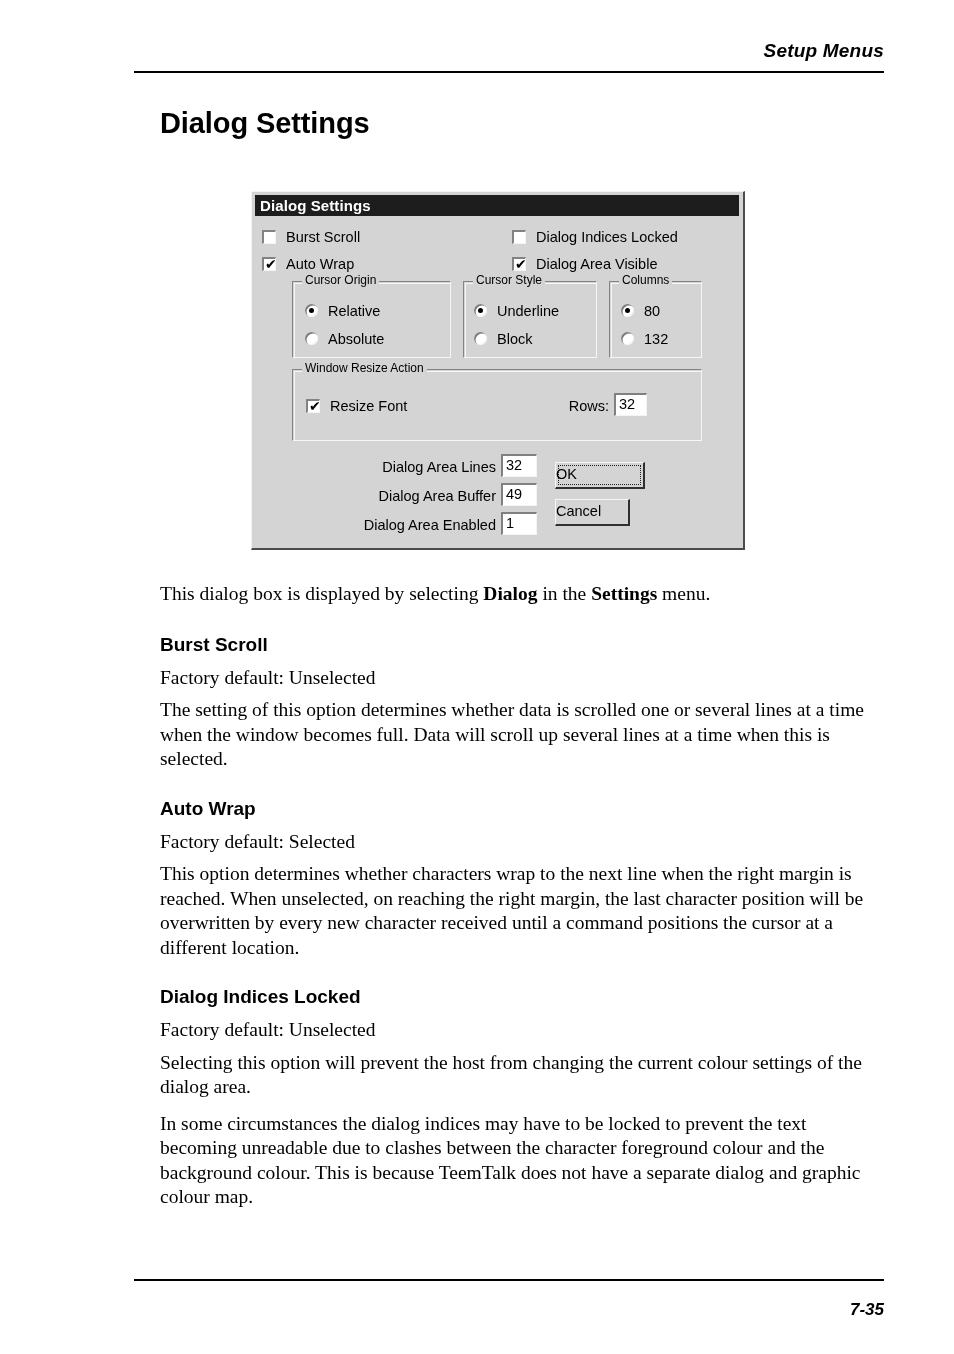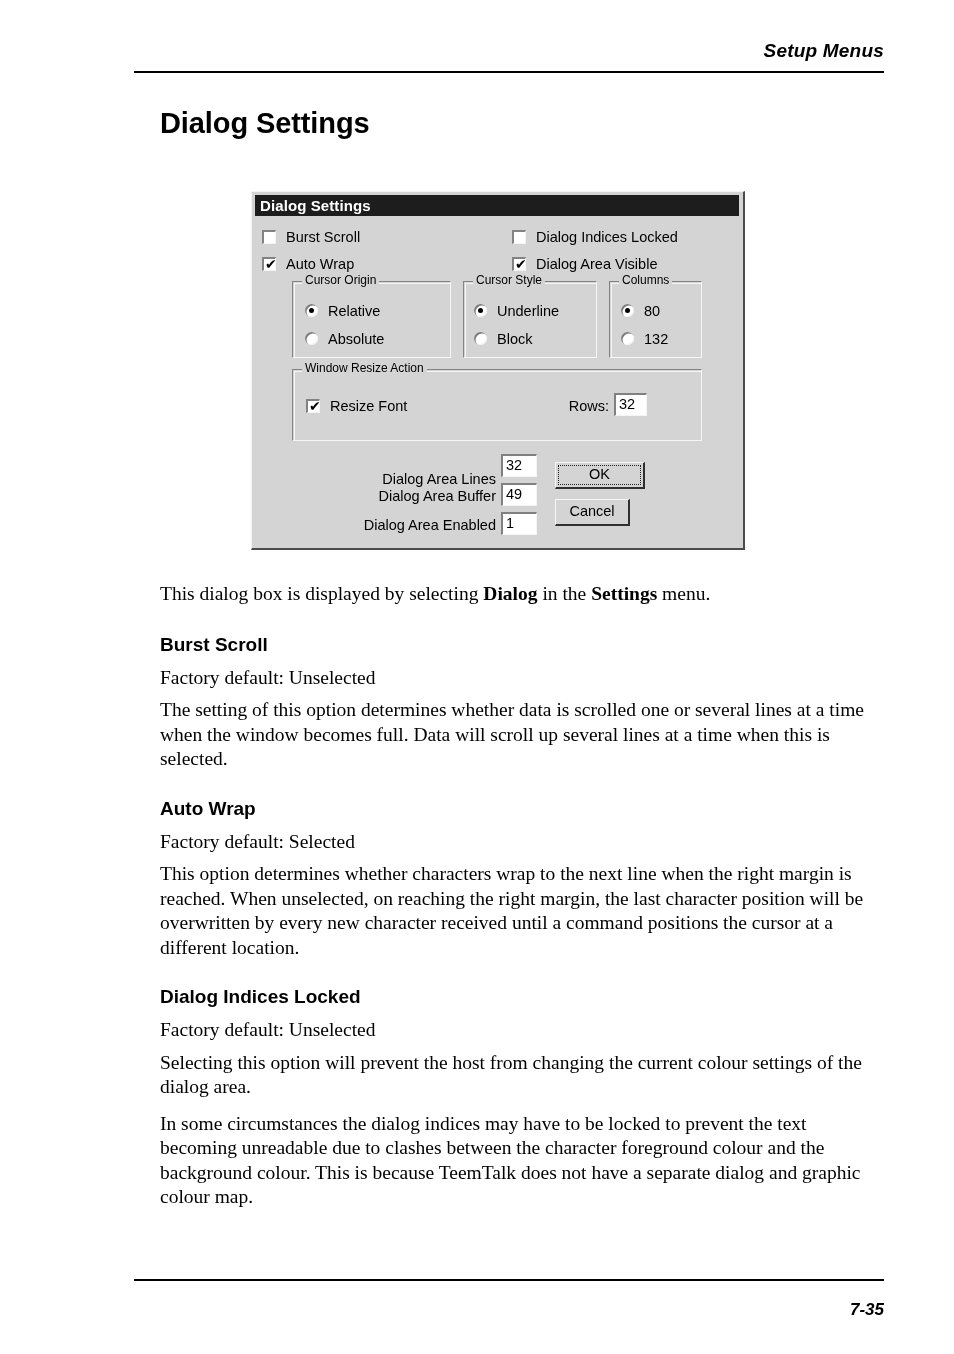--- a/index.html
+++ b/index.html
@@ -232,21 +232,20 @@
   
   .btn {
     position: absolute;
     background: #d4d4d4;
     border-top: 1.5px solid #f6f6f6;
     border-left: 1.5px solid #f6f6f6;
     border-right: 2px solid #303030;
     border-bottom: 2px solid #303030;
     box-sizing: border-box;
     font-size: 14.5px;
-    text-align: center;
     line-height: 23px;
     color: #000;
   }
   .btn .focusring {
     position: absolute;
     left: 2px; top: 2px; right: 2px; bottom: 2px;
     border: 1px dotted #202020;
     box-sizing: border-box;
   }
   .btn .cap {
@@ -328,21 +327,21 @@
     <div class="grp" style="left:40px; top:177px; width:410px; height:72px;">
       <span class="grp-title">Window Resize Action</span>
     </div>
     <div class="cb" style="left:54px; top:207px;">
       <span class="tick">✔</span>
     </div>
     <div class="opt-label" style="left:78px; top:207px;">Resize Font</div>
     <div class="fld-label" style="left:305px; top:207px; width:52px;">Rows:</div>
     <div class="fld" style="left:362px; top:201px; width:33px; height:23px;">32</div>
 
-    <div class="fld-label" style="left:90px; top:268px; width:154px;margin-top:12px;">Dialog Area Lines</div>
+    <div class="fld-label" style="left:90px; top:268px; width:154px;">Dialog Area Lines</div>
     <div class="fld" style="left:249px; top:262px; width:36px; height:23px;">32</div>
 
     <div class="fld-label" style="left:90px; top:297px; width:154px;">Dialog Area Buffer</div>
     <div class="fld" style="left:249px; top:291px; width:36px; height:23px;">49</div>
 
     <div class="fld-label" style="left:90px; top:326px; width:154px;">Dialog Area Enabled</div>
     <div class="fld" style="left:249px; top:320px; width:36px; height:23px;">1</div>
 
     <div class="btn" style="left:303px; top:270px; width:90px; height:27px;">
       <span class="focusring"></span>

